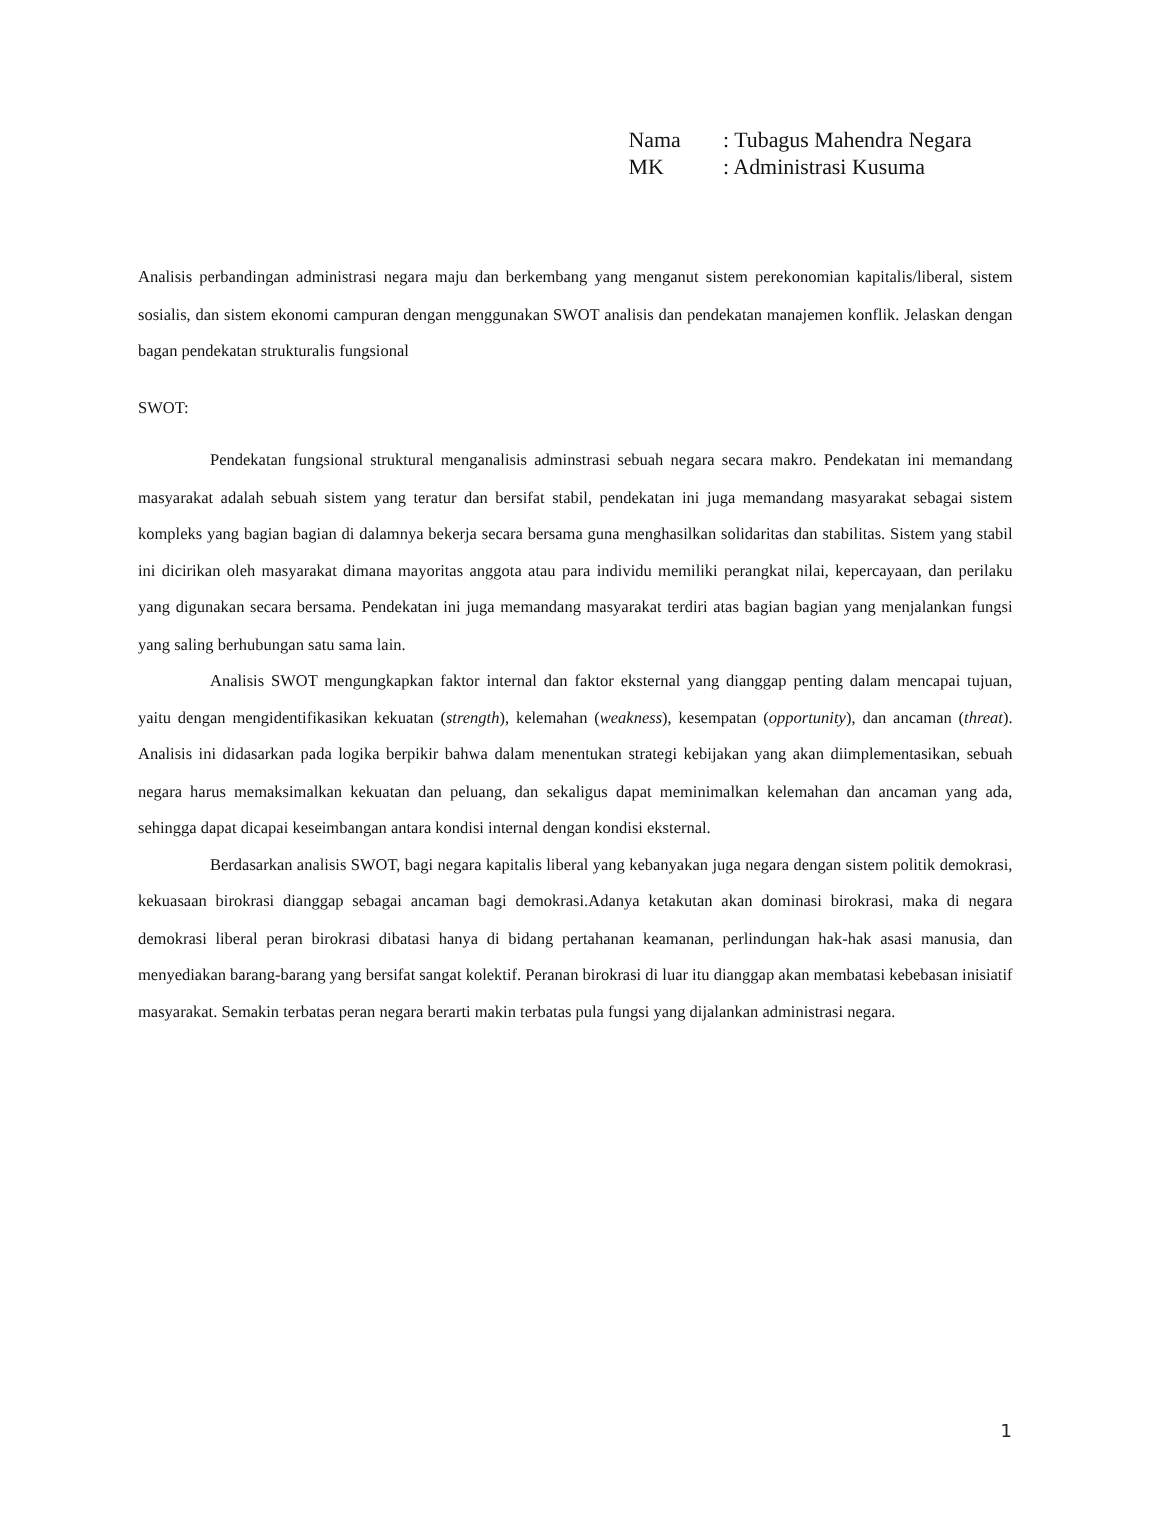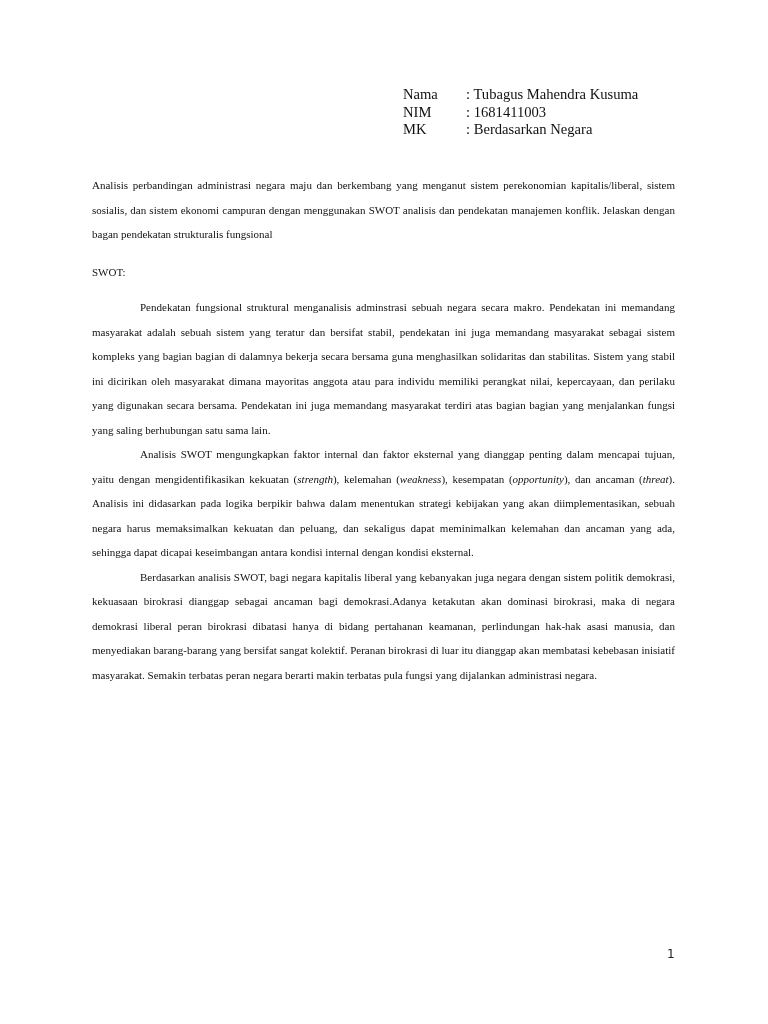--- a/index.html
+++ b/index.html
@@ -26,20 +26,21 @@
     .identity {
       position: absolute;
       left: 403px;
       top: 86px;
       font-size: 14.6px;
       line-height: 17.5px;
     }
     .identity-row {
       display: flex;
       white-space: nowrap;
+      margin-left: 16px;
     }
     .identity-label {
       width: 63px;
     }
     .body-text {
       position: absolute;
       left: 92px;
       top: 173px;
       width: 583px;
       font-size: 11px;
@@ -72,29 +73,25 @@
     }
   </style>
 </head>
 <body>
 
 <div class="page">
 
   <div class="identity">
     <div class="identity-row">
       <span class="identity-label">Nama</span>
-      <span class="identity-value">: Tubagus Mahendra Kusuma</span>
-    </div>
-    <div class="identity-row">
-      <span class="identity-label">NIM</span>
-      <span class="identity-value">: 1681411003</span>
+      <span class="identity-value">: Tubagus Mahendra Negara</span>
     </div>
     <div class="identity-row">
       <span class="identity-label">MK</span>
-      <span class="identity-value">: Berdasarkan Negara</span>
+      <span class="identity-value">: Administrasi Kusuma</span>
     </div>
   </div>
 
   <div class="body-text">
     <p class="question">Analisis perbandingan administrasi negara maju dan berkembang yang menganut sistem perekonomian kapitalis/liberal, sistem sosialis, dan sistem ekonomi campuran dengan menggunakan SWOT analisis dan pendekatan manajemen konflik. Jelaskan dengan bagan pendekatan strukturalis fungsional</p>
 
     <p class="jawab">SWOT:</p>
 
     <p class="indent">Pendekatan fungsional struktural menganalisis adminstrasi sebuah negara secara makro. Pendekatan ini memandang masyarakat adalah sebuah sistem yang teratur dan bersifat stabil, pendekatan ini juga memandang masyarakat sebagai sistem kompleks yang bagian bagian di dalamnya bekerja secara bersama guna menghasilkan solidaritas dan stabilitas. Sistem yang stabil ini dicirikan oleh masyarakat dimana mayoritas anggota atau para individu memiliki perangkat nilai, kepercayaan, dan perilaku yang digunakan secara bersama. Pendekatan ini juga memandang masyarakat terdiri atas bagian bagian yang menjalankan fungsi yang saling berhubungan satu sama lain.</p>
 

